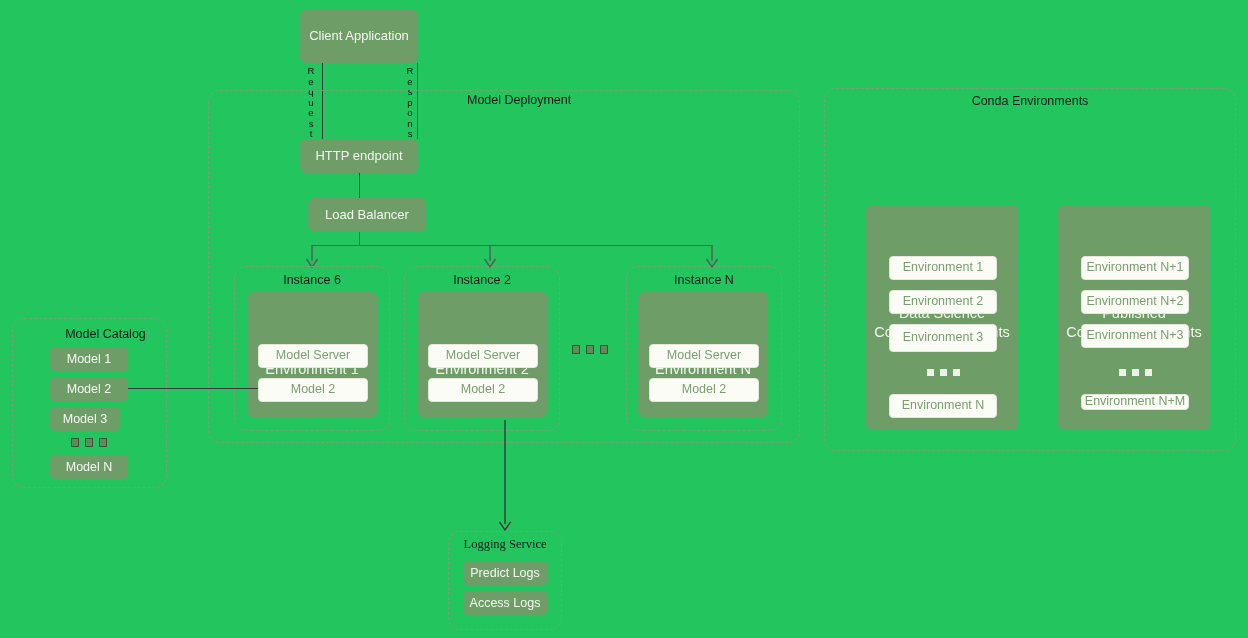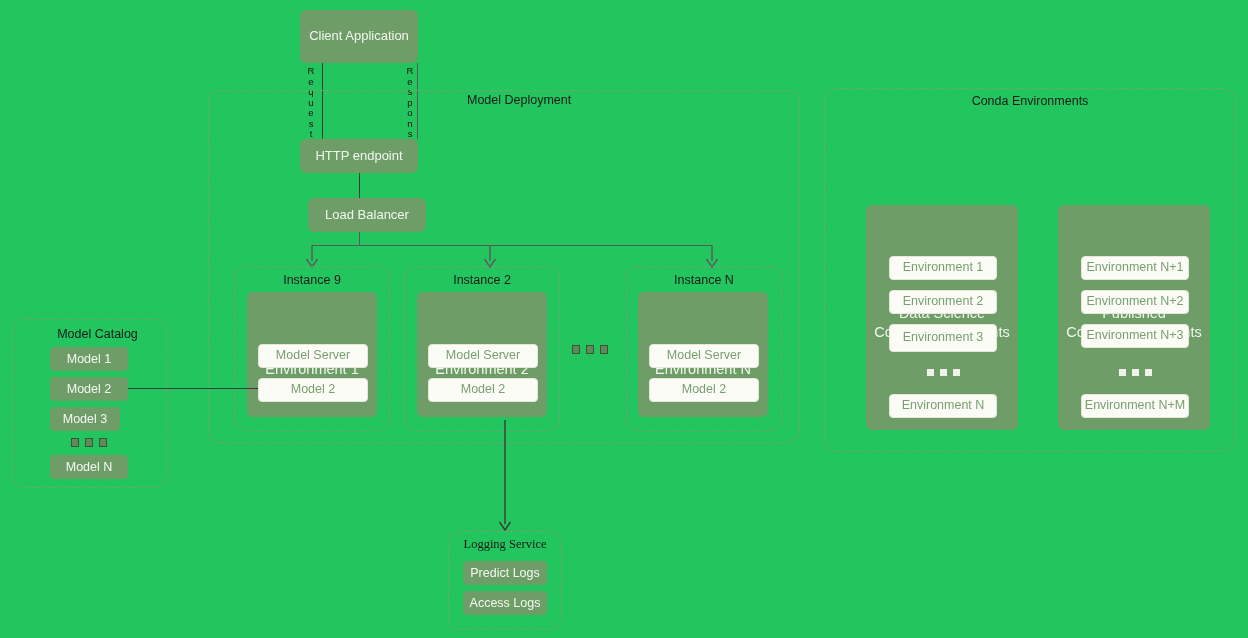--- a/index.html
+++ b/index.html
@@ -168,21 +168,21 @@
   <svg class="arrow" style="left:483px; top:245px;" width="16" height="24">
     <line x1="7" y1="0" x2="7" y2="16" stroke="#5a5a5a" stroke-width="1.4"></line>
     <path d="M1.5 14 L7 22 L12.5 14" fill="none" stroke="#5a5a5a" stroke-width="1.4"></path>
   </svg>
   <svg class="arrow" style="left:705px; top:245px;" width="16" height="24">
     <line x1="7" y1="0" x2="7" y2="16" stroke="#5a5a5a" stroke-width="1.4"></line>
     <path d="M1.5 14 L7 22 L12.5 14" fill="none" stroke="#5a5a5a" stroke-width="1.4"></path>
   </svg>
 
   <div class="abs dashed-box" style="left:234px; top:266px; width:156px; height:165px;"></div>
-  <div class="dashed-title" style="left:234px; top:273px; width:156px;">Instance 9</div>
+  <div class="dashed-title" style="left:234px; top:273px; width:156px;">Instance 6</div>
   <div class="abs green-box big-label" style="left:247px; top:292px; width:130px; height:125px; flex-direction:column;">
     <div class="panel-heading">Conda
 Environment 1</div>
     <div class="white-chip abs" style="left:10px; top:51px; width:110px; height:24px;">
       <span>Model Server</span>
     </div>
     <div class="white-chip abs" style="left:10px; top:85px; width:110px; height:24px;">
       <span>Model 2</span>
     </div>
   </div>
@@ -213,21 +213,21 @@
 Environment N</div>
     <div class="white-chip abs" style="left:10px; top:51px; width:110px; height:24px;">
       <span>Model Server</span>
     </div>
     <div class="white-chip abs" style="left:10px; top:85px; width:110px; height:24px;">
       <span>Model 2</span>
     </div>
   </div>
 
   <div class="abs dashed-box" style="left:12px; top:318px; width:155px; height:170px;"></div>
-  <div class="dashed-title" style="left:20px; top:327px; width:155px;">Model Catalog</div>
+  <div class="dashed-title" style="left:28px; top:327px; width:155px;">Model Catalog</div>
 
   <div class="abs green-chip" style="left:50px; top:347px; width:78px; height:24px;">
     <span>Model 1</span>
   </div>
   <div class="abs green-chip" style="left:50px; top:377px; width:78px; height:24px;">
     <span>Model 2</span>
   </div>
   <div class="abs green-chip" style="left:50px; top:407px; width:70px; height:24px;">
     <span>Model 3</span>
   </div>
@@ -291,18 +291,18 @@
       <span>Environment N+2</span>
     </div>
     <div class="white-chip abs" style="left:22px; top:118px; width:108px; height:24px;">
       <span>Environment N+3</span>
     </div>
     <div class="dots-light abs" style="left:58px; top:161px; width:36px; height:10px;">
       <i></i>
         <i></i>
         <i></i>
     </div>
-    <div class="white-chip abs" style="left:22px; top:188px; width:108px; height:24px;">
+    <div class="white-chip abs" style="left:22px; top:188px; width:108px; height:16px;">
       <span>Environment N+M</span>
     </div>
   </div>
 
 </div>
 
 </body></html>

